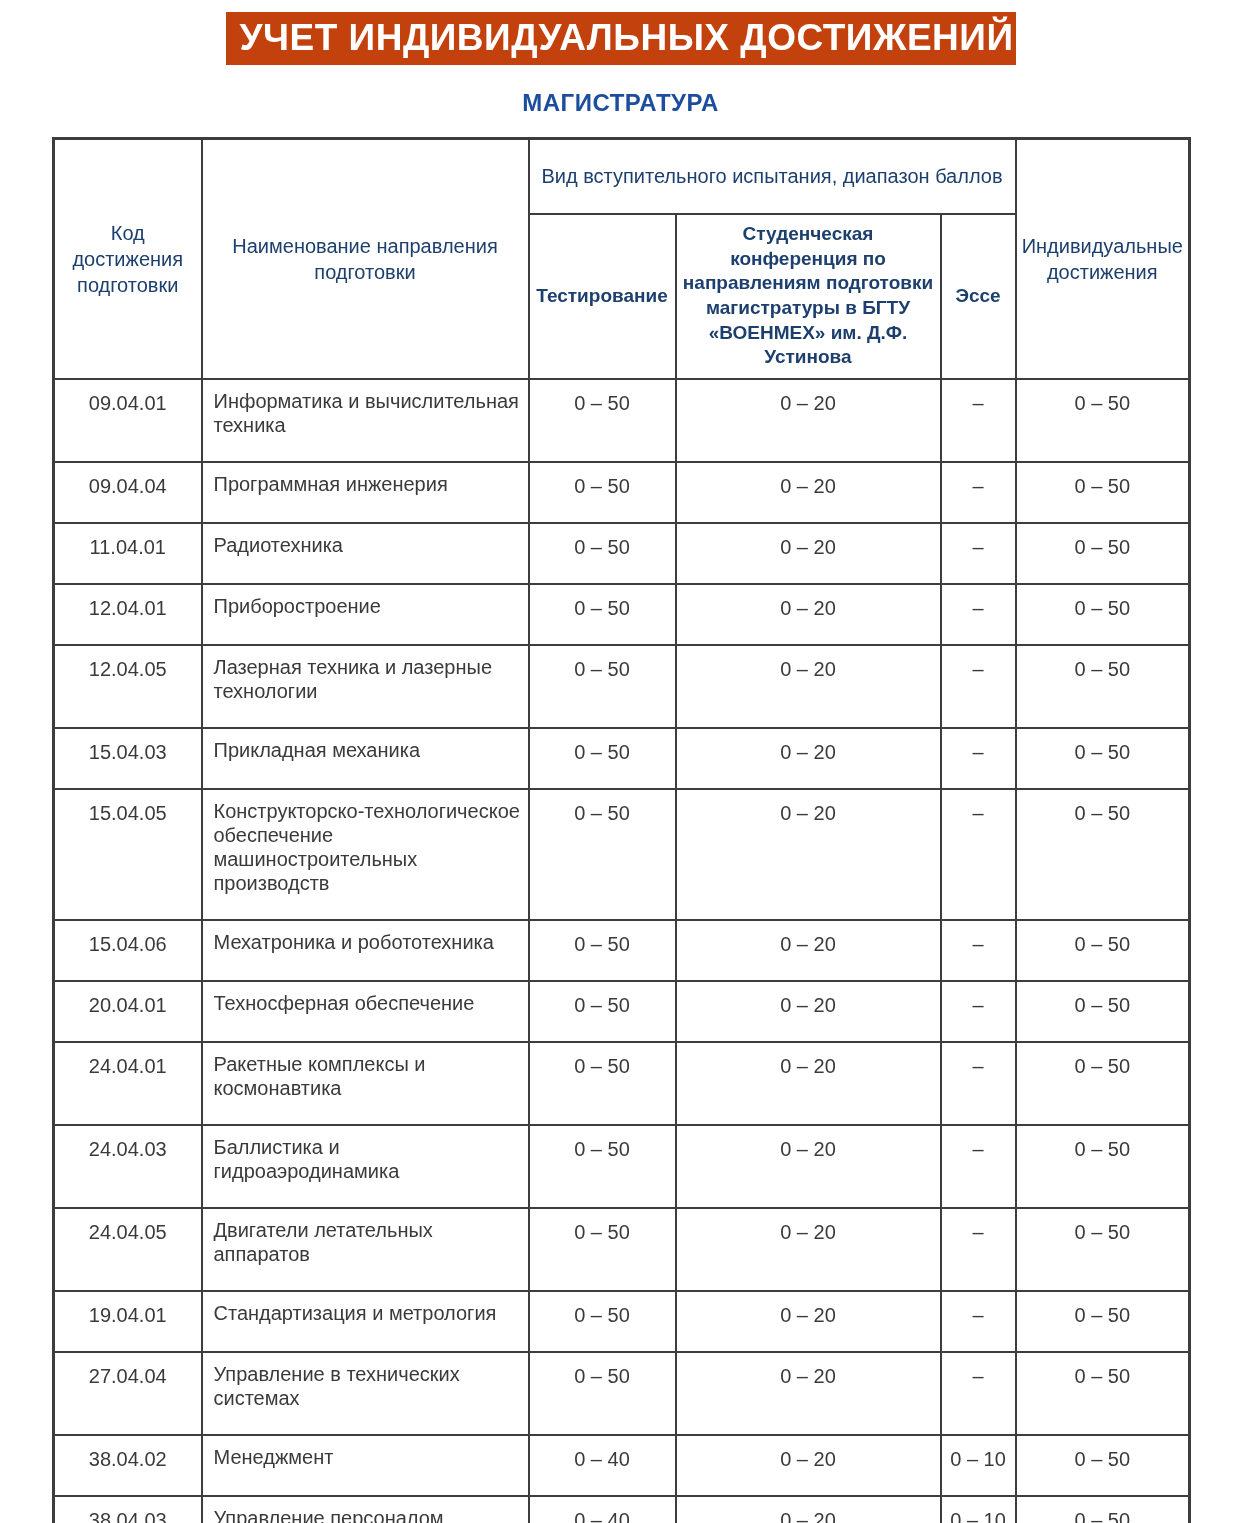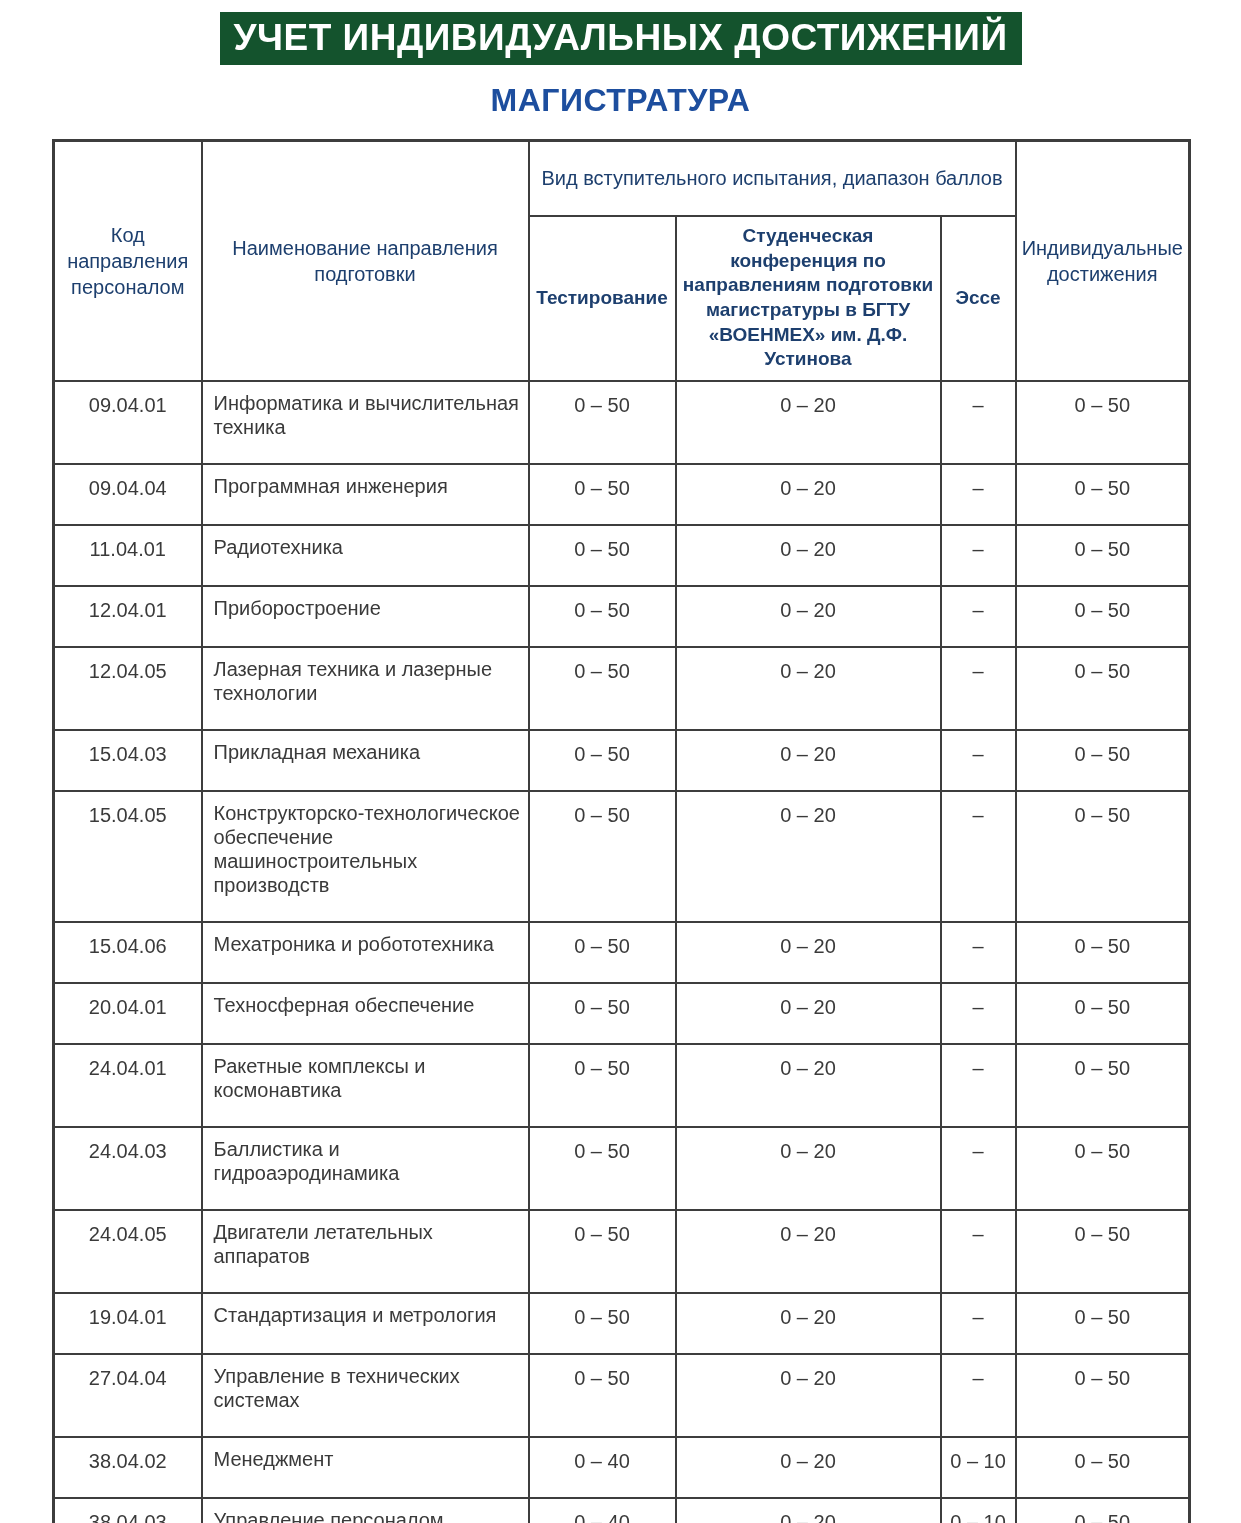--- a/index.html
+++ b/index.html
@@ -11,34 +11,34 @@
     width: 1241px;
     min-height: 1523px;
     position: relative;
   }
   .header-area {
     padding-top: 12px;
     text-align: center;
   }
   .title-bar {
     display: inline-block;
-    background: #14532d;
+    background: #c2410c;
     color: #ffffff;
     font-size: 37px;
     font-weight: bold;
     letter-spacing: 0.5px;
     line-height: 1.0;
-    padding: 7px 14px 9px 14px;
+    padding: 7px 2px 9px 14px;
     white-space: nowrap;
     text-align: right;
   }
   .subtitle {
-    margin-top: 17px;
+    margin-top: 24px;
     color: #1d4e9e;
-    font-size: 32px;
+    font-size: 24px;
     font-weight: bold;
     letter-spacing: 0.5px;
   }
   table.main-table {
     border-collapse: collapse;
     table-layout: fixed;
     width: 1136px;
     margin: 20px auto 0 52px;
     border: 3px solid #3d3d3d;
   }
@@ -99,21 +99,21 @@
   <colgroup>
     <col class="col-code">
     <col class="col-name">
     <col class="col-testing">
     <col class="col-conference">
     <col class="col-essay">
     <col class="col-individual">
   </colgroup>
   <thead>
     <tr class="row-group-head">
-      <th rowspan="2">Код направления персоналом</th>
+      <th rowspan="2">Код достижения подготовки</th>
       <th rowspan="2">Наименование направления подготовки</th>
       <th colspan="3">Вид вступительного испытания, диапазон баллов</th>
       <th rowspan="2">Индивидуальные достижения</th>
     </tr>
     <tr class="row-sub-head">
       <th class="subhead">Тестирование</th>
       <th class="subhead">Студенческая конференция по направлениям подготовки магистратуры в БГТУ «ВОЕНМЕХ» им. Д.Ф. Устинова</th>
       <th class="subhead">Эссе</th>
     </tr>
   </thead>

